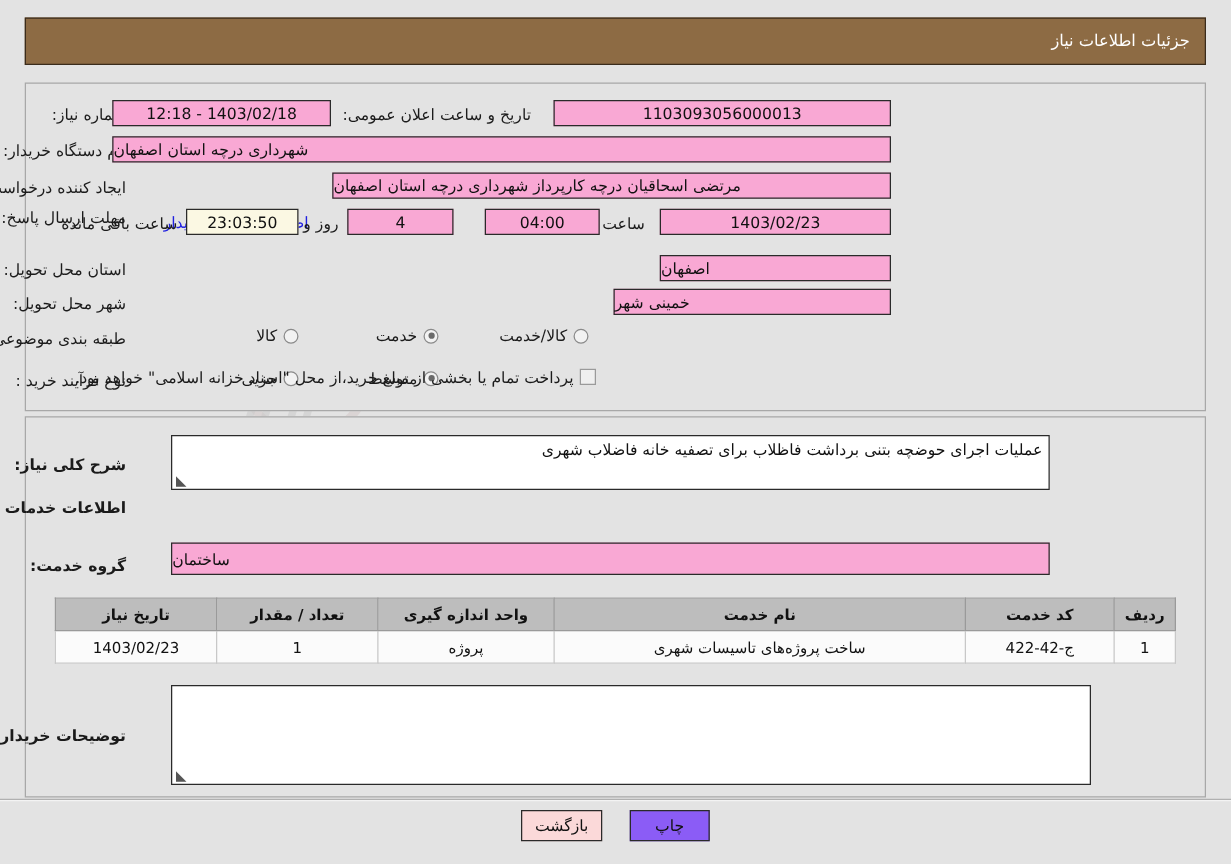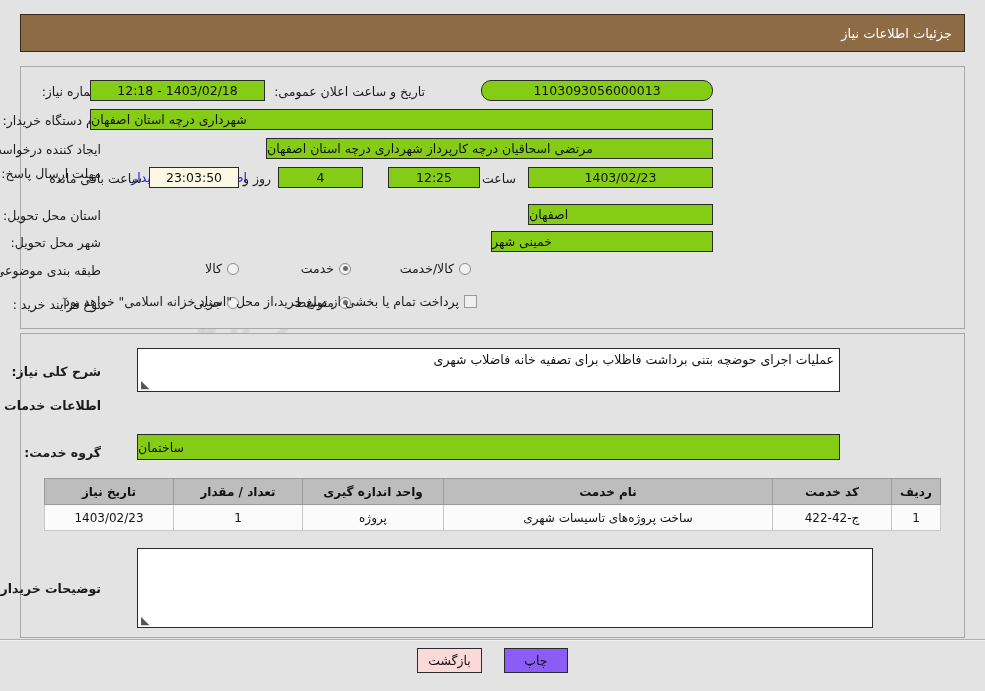--- a/index.html
+++ b/index.html
@@ -86,21 +86,21 @@
     font-size: 12.5px;
     color: #1b1b1b;
     white-space: nowrap;
     line-height: 15px;
     z-index: 12;
   }
   .lbl.b { font-weight: bold; }
   .box {
     position: absolute;
     border: 1px solid #2a2a2a;
-    background: #84cc16;
+    background: #f9a8d4;
     box-sizing: border-box;
     font-size: 12.5px;
     color: #111;
     display: flex;
     align-items: center;
     height: 21px;
     z-index: 12;
   }
   .box.center { justify-content: center; }
   .box.right  { justify-content: flex-end; padding-right: 4px; }
@@ -253,35 +253,35 @@
     <div class="wm-text">anaTender.net</div>
   </div>
 
   <div class="titlebar">
     <span>جزئیات اطلاعات نیاز</span>
   </div>
 
   <div class="panel" id="panel-top"></div>
 
   <div class="lbl" style="right:884px; top:84px;">شماره نیاز:</div>
-  <div class="box center" style="right:272px; top:80px; width:232px;border-radius:10px;">1103093056000013</div>
+  <div class="box center" style="right:272px; top:80px; width:270px;">1103093056000013</div>
   <div class="lbl" style="right:560px; top:84px;">تاریخ و ساعت اعلان عمومی:</div>
   <div class="box center" style="right:720px; top:80px; width:175px;">1403/02/18 - 12:18</div>
 
   <div class="lbl" style="right:884px; top:113px;">نام دستگاه خریدار:</div>
   <div class="box right" style="right:272px; top:109px; width:623px;">شهرداری درچه استان اصفهان</div>
 
   <div class="lbl" style="right:884px; top:142px;">ایجاد کننده درخواست:</div>
   <div class="box right" style="right:272px; top:138px; width:447px;">مرتضی اسحاقیان درچه کارپرداز شهرداری درچه استان اصفهان</div>
   <div class="link" style="right:738px; top:142px;margin-top:28px;">اطلاعات تماس خریدار</div>
 
   <div class="lbl" style="right:884px; top:166px; width:96px; text-align:right;">مهلت ارسال پاسخ: تا تاریخ:</div>
   <div class="box center" style="right:272px; top:167px; width:185px;">1403/02/23</div>
   <div class="lbl" style="right:469px; top:171px;">ساعت</div>
-  <div class="box center" style="right:505px; top:167px; width:92px;">12:25</div>
+  <div class="box center" style="right:505px; top:167px; width:92px;">04:00</div>
   <div class="box center" style="right:622px; top:167px; width:85px;">4</div>
   <div class="lbl" style="right:714px; top:171px;">روز و</div>
   <div class="box center cream" style="right:746px; top:167px; width:90px;">23:03:50</div>
   <div class="lbl" style="right:843px; top:171px;">ساعت باقی مانده</div>
 
   <div class="lbl" style="right:884px; top:208px;">استان محل تحویل:</div>
   <div class="box right" style="right:272px; top:204px; width:185px;">اصفهان</div>
 
   <div class="lbl" style="right:884px; top:235px;">شهر محل تحویل:</div>
   <div class="box right" style="right:272px; top:231px; width:222px;">خمینی شهر</div>

